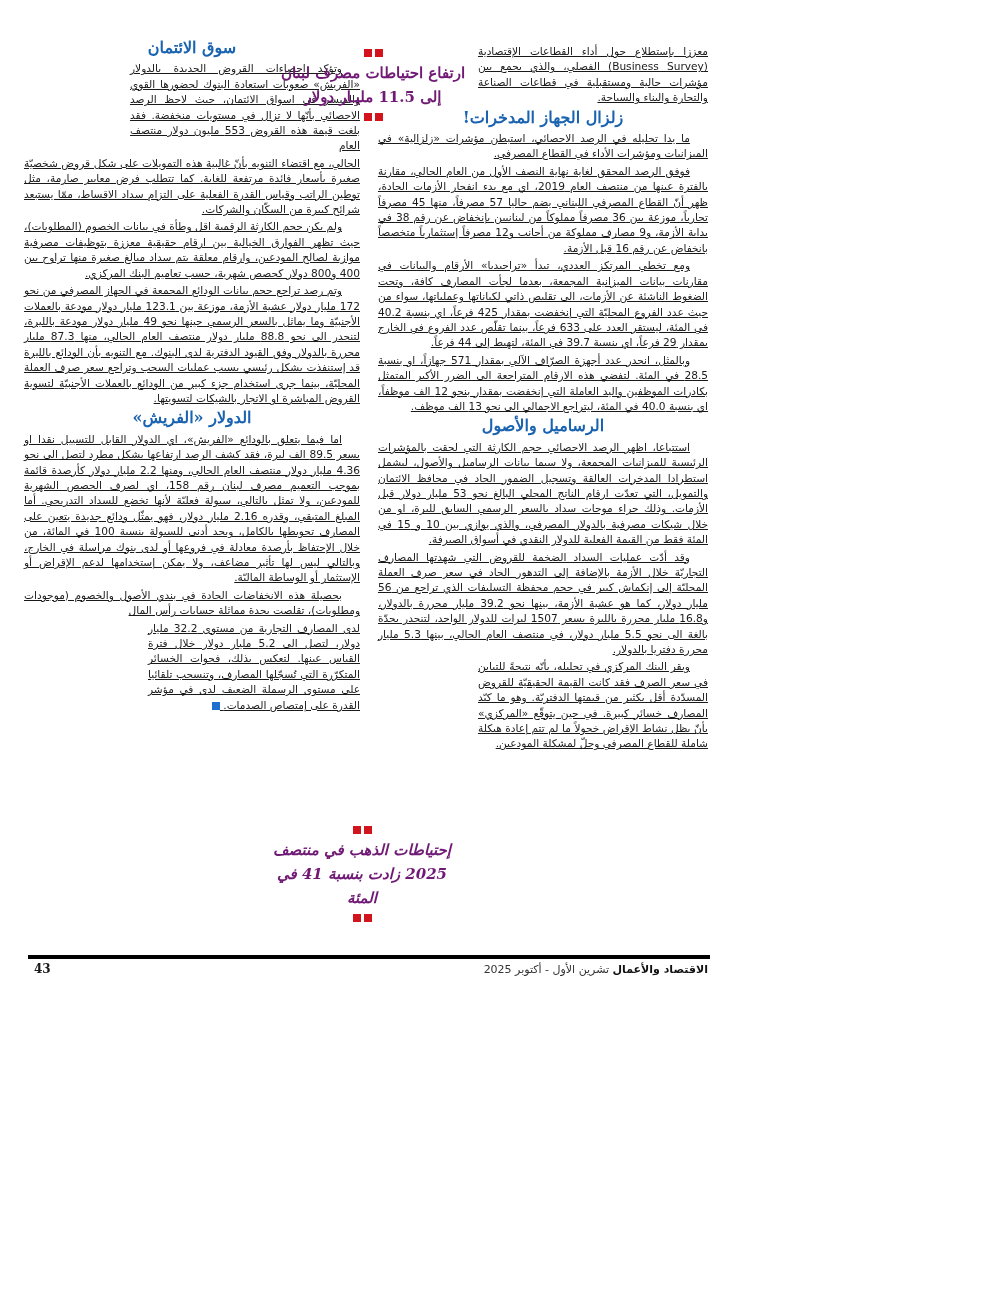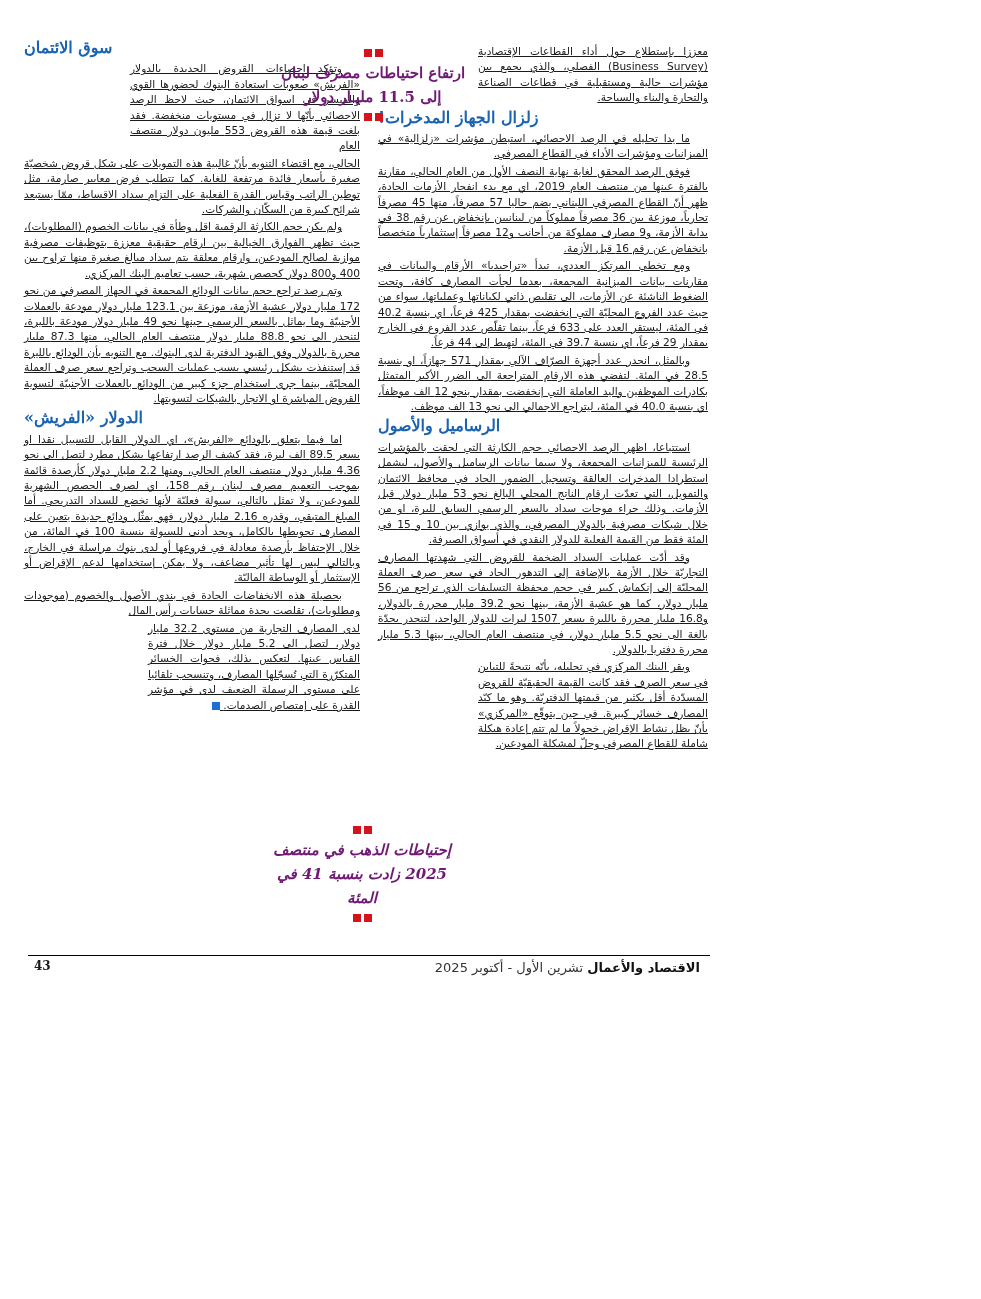--- a/index.html
+++ b/index.html
@@ -6,35 +6,35 @@
   body { width:981px; height:1299px; position:relative; overflow:hidden;
          font-family:"DejaVu Sans", sans-serif; color:#1a1a1a; }
   .page { position:absolute; left:0; top:0; width:981px; height:1299px; }
   .col { position:absolute; direction:rtl; text-align:justify;
          font-size:10.6px; line-height:15.4px; }
   .col p { margin:0 0 2px 0; text-indent:18px;text-decoration:underline; }
   .col p.noindent { text-indent:0; }
   .col-right { left:378px; top:44px; width:330px; }
   .col-left  { left:24px; top:40px; width:336px; }
   h2.sub { margin:4px 0 6px 0; color:#1a63b0; font-family:"DejaVu Serif", serif;
-           font-size:16px; font-weight:bold; text-align:left; }
+           font-size:16px; font-weight:bold; text-align:center; }
   .narrow { width:212px; margin-right:auto; margin-left:0; }
   .right-narrow { width:230px; }
   .pull { position:absolute; direction:rtl; text-align:center;
           font-family:"DejaVu Serif", serif; font-weight:bold; color:#701a75; }
   .pull .t { font-size:15px; line-height:24px; }
   .squares { display:flex; justify-content:center; gap:3px; margin:4px 0; }
   .sq { width:8px; height:8px; background:#d3141c; display:inline-block; }
   .pull1 { left:268px; top:45px; width:210px; }
   .pull2 { left:262px; top:822px; width:200px;font-style:italic; }
   .endmark { display:inline-block; width:8px; height:8px; background:#1e6fd0; vertical-align:middle; }
-  .footer { position:absolute; left:28px; top:955px; width:682px; border-top:1px solid #000000; }
+  .footer { position:absolute; left:28px; top:955px; width:682px; border-top:4px solid #000000; }
   .footer .pagenum { position:absolute; left:6px; top:3px; font-weight:bold; font-size:12px;
                      font-family:"DejaVu Serif", serif; }
-  .footer .pub { position:absolute; right:10px; top:4px; font-size:13px; direction:rtl; color:#333; }
+  .footer .pub { position:absolute; right:2px; top:4px; font-size:11px; direction:rtl; color:#333; }
   .footer .pub b { font-weight:bold; color:#111; }
 </style>
 </head>
 <body>
 
 <div class="page">
 
   <div class="col col-right">
     <p class="noindent right-narrow" style="margin-right:0;margin-left:auto;">معززا بإستطلاع حول أداء القطاعات الإقتصادية (Business Survey) الفصلي، والذي يجمع بين مؤشرات حالية ومستقبلية في قطاعات الصناعة والتجارة والبناء والسياحة.</p>
     <h2 class="sub">زلزال الجهاز المدخرات!</h2>

